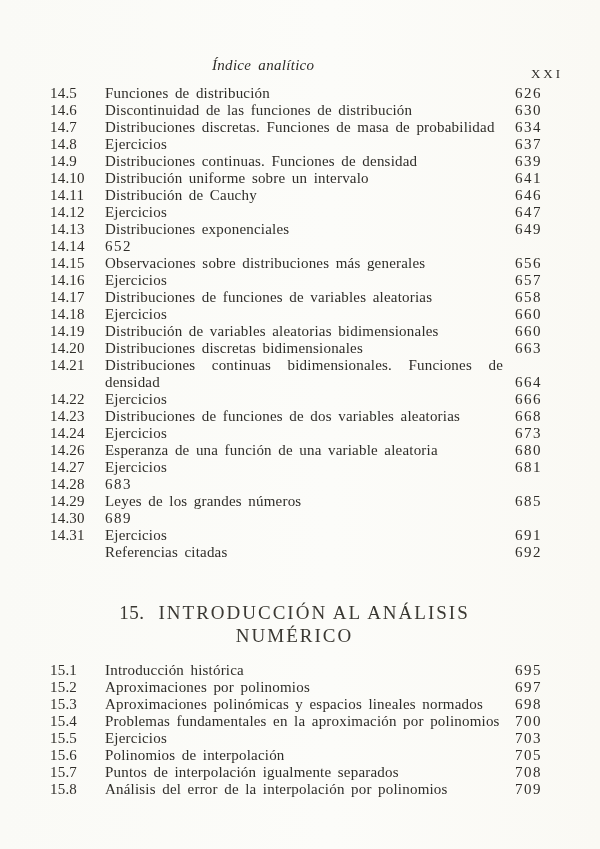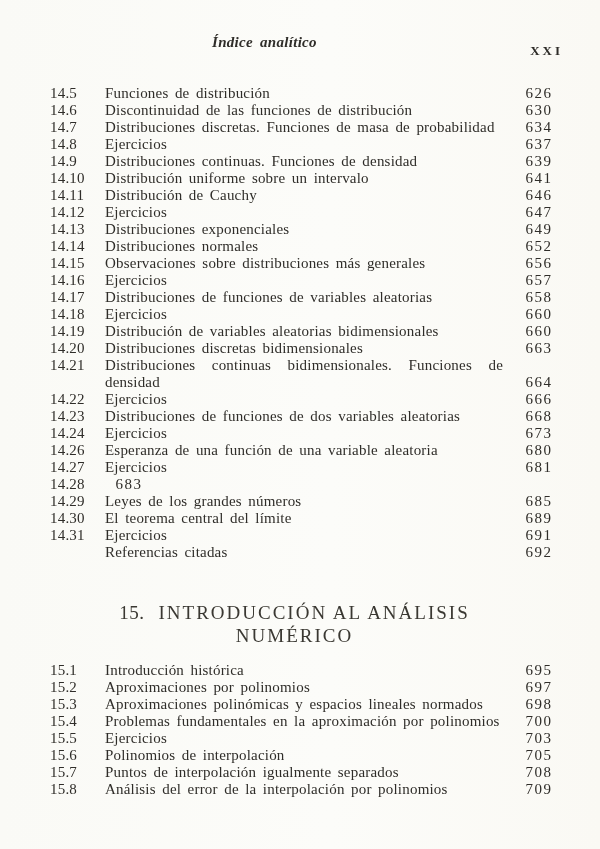--- a/index.html
+++ b/index.html
@@ -13,26 +13,25 @@
     height: 849px;
     margin: 0 auto;
     background: #fbfbf8;
     background-image: linear-gradient(90deg, #fafaf6 0%, #fcfcf9 55%, #faf9f4 100%);
     font-family: "Liberation Serif", "DejaVu Serif", serif;
     color: #2f2d29;
     overflow: hidden;
   }
   .header {
     position: absolute;
-    top: 34px;
+    top: 57px;
     left: 50px;
     width: 513px;
     height: 18px;
     font-size: 15px;
-    font-weight: bold;
   }
   .running-title {
     position: absolute;
     left: 162px;
     top: 0;
     font-style: italic;
     letter-spacing: 0.3px;
     word-spacing: 3px;
   }
   .folio {
@@ -63,21 +62,21 @@
   }
   .entry-title {
     flex: 1;
     text-align: justify;
     word-spacing: 2.5px;
     padding-right: 12px;
   }
   .entry-page {
     flex: none;
     width: 48px;
-    text-align: center;
+    text-align: left;
     align-self: flex-end;
     letter-spacing: 1.5px;
   }
   .chapter-heading {
     position: absolute;
     top: 601px;
     left: 38px;
     width: 513px;
     text-align: center;
     font-size: 19px;
@@ -142,21 +141,20 @@
         <span class="entry-title">Ejercicios</span>
         <span class="entry-page">647</span>
       </div>
       <div class="toc-entry">
         <span class="entry-num">14.13</span>
         <span class="entry-title">Distribuciones exponenciales</span>
         <span class="entry-page">649</span>
       </div>
       <div class="toc-entry">
         <span class="entry-num">14.14</span>
-        <span class="entry-title">Distribuciones normales</span>
         <span class="entry-page">652</span>
       </div>
       <div class="toc-entry">
         <span class="entry-num">14.15</span>
         <span class="entry-title">Observaciones sobre distribuciones más generales</span>
         <span class="entry-page">656</span>
       </div>
       <div class="toc-entry">
         <span class="entry-num">14.16</span>
         <span class="entry-title">Ejercicios</span>
@@ -216,21 +214,20 @@
         <span class="entry-num">14.28</span>
         <span class="entry-page">683</span>
       </div>
       <div class="toc-entry">
         <span class="entry-num">14.29</span>
         <span class="entry-title">Leyes de los grandes números</span>
         <span class="entry-page">685</span>
       </div>
       <div class="toc-entry">
         <span class="entry-num">14.30</span>
-        <span class="entry-title">El teorema central del límite</span>
         <span class="entry-page">689</span>
       </div>
       <div class="toc-entry">
         <span class="entry-num">14.31</span>
         <span class="entry-title">Ejercicios</span>
         <span class="entry-page">691</span>
       </div>
       <div class="toc-entry">
         <span class="entry-num"></span>
         <span class="entry-title">Referencias citadas</span>

